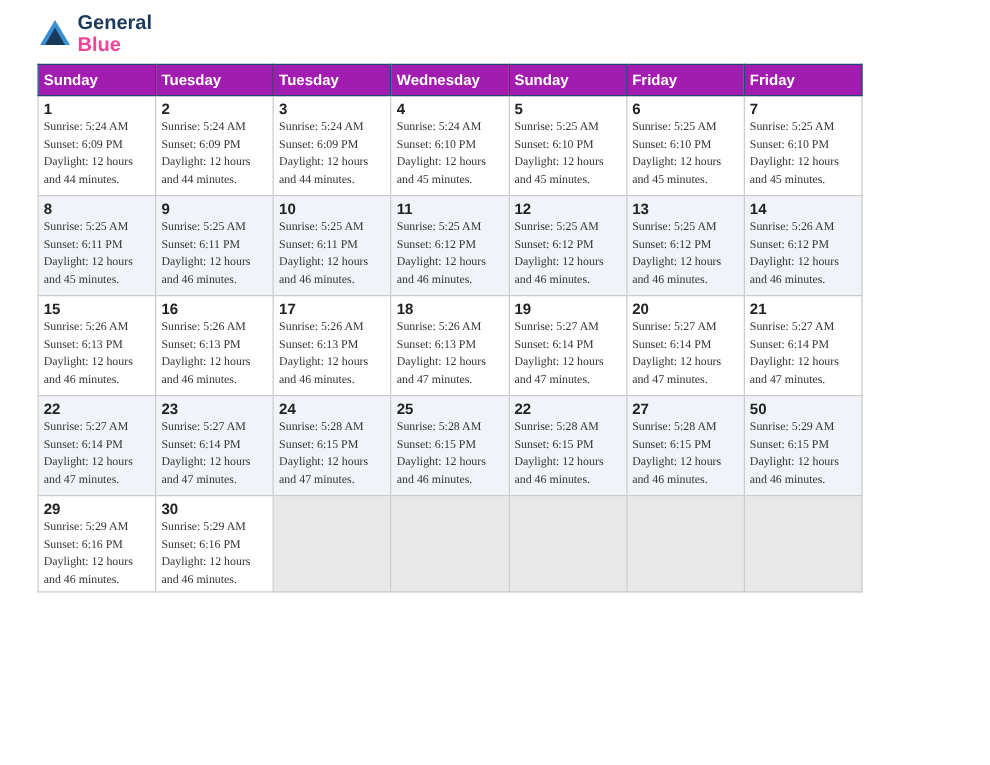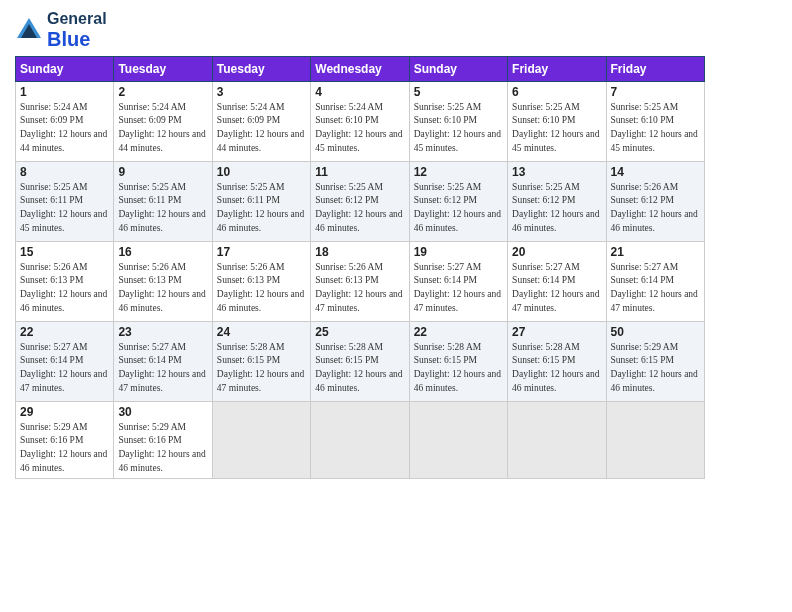--- a/index.html
+++ b/index.html
@@ -7,21 +7,21 @@
       width: 792px;
       height: 612px;
       background: #fff;
       font-family: Arial, sans-serif;
       font-size: 11px;
       color: #333;
     }
     .page {
       width: 720px;
       height: 612px;
-      padding: 10px 15px;
+      padding: 10px 30px;
     }
     .header-row {
       display: flex;
       justify-content: space-between;
       align-items: flex-start;
       margin-bottom: 6px;
     }
     .logo {
       display: flex;
       align-items: center;
@@ -42,21 +42,21 @@
     .subtitle {
       font-size: 13px;
       color: #444;
     }
     .calendar-table {
       width: 100%;
       border-collapse: collapse;
       table-layout: fixed;
     }
     .calendar-table th {
-      background: #6d28d9;
+      background: #a21caf;
       color: #fff;
       text-align: left;
       padding: 5px 4px;
       font-size: 12px;
       font-weight: bold;
       border: 1px solid #1e4a70;
     }
     .calendar-table td {
       border: 1px solid #ccc;
       vertical-align: top;
@@ -93,21 +93,21 @@
 
 <div class="page">
   <div class="header-row">
     <div class="logo">
       <svg class="logo-icon" viewBox="0 0 28 28" xmlns="http://www.w3.org/2000/svg">
         <polygon points="14,2 26,22 2,22" fill="#3a8fd4"></polygon>
         <polygon points="14,8 22,22 6,22" fill="#1a3a5c"></polygon>
       </svg>
       <div>
         <div style="font-size:16px;font-weight:bold;color:#1a3a5c;line-height:1.1;">General</div>
-        <div style="font-size:20px;font-weight:bold;color:#1d4ed8;line-height:1.1;">Blue</div>
+        <div style="font-size:16px;font-weight:bold;color:#ec4899;line-height:1.1;">Blue</div>
       </div>
     </div>
     <div class="title-block">
       <div class="main-title"></div>
       <div class="subtitle"></div>
     </div>
   </div>
 
   <table class="calendar-table">
     <thead>

